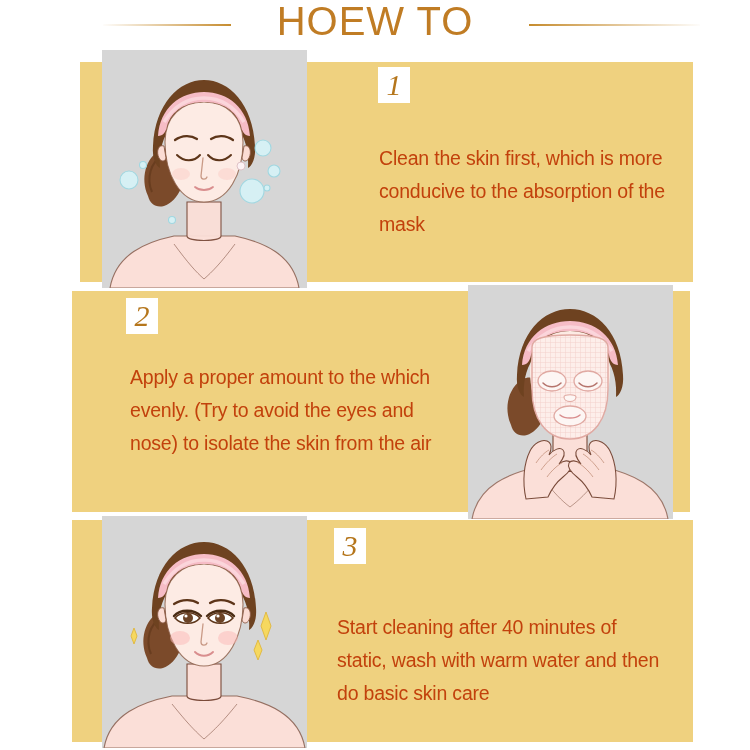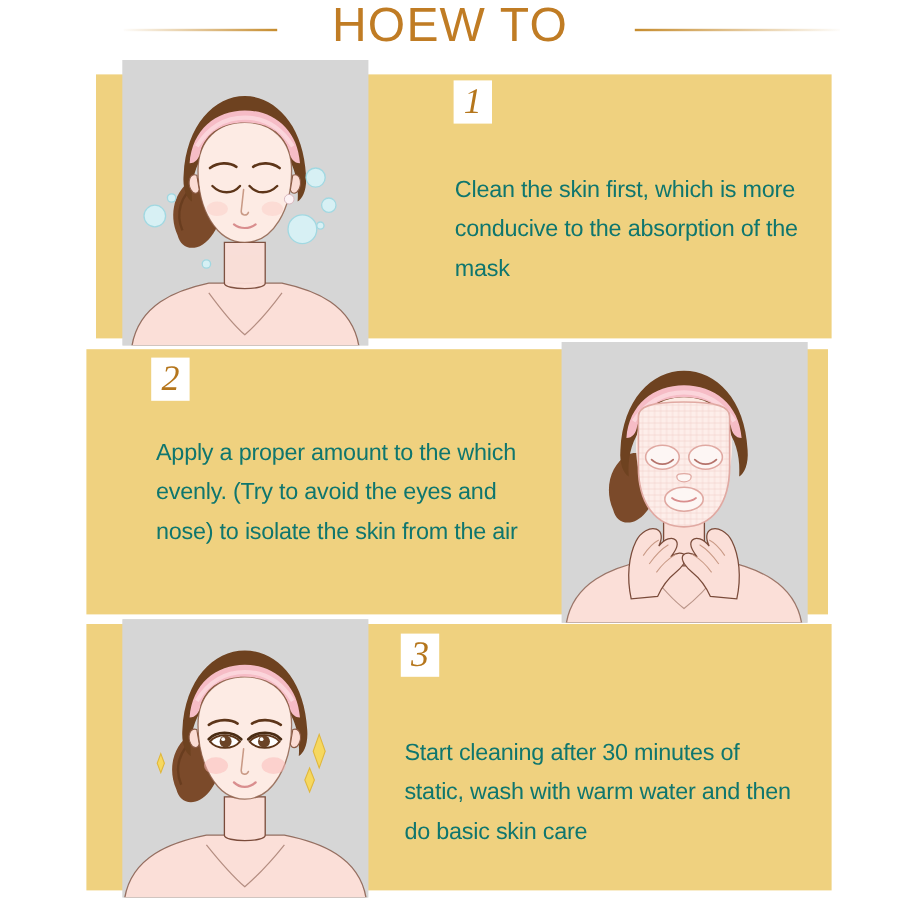--- a/index.html
+++ b/index.html
@@ -73,21 +73,21 @@
     font-family: "Liberation Serif", serif;
     font-style: italic;
     font-size: 30px;
     line-height: 36px;
     text-align: center;
     width: 32px;
     height: 36px;
   }
   .step-text {
     position: absolute;
-    color: #0f766e;
+    color: #c2410c;
     font-family: "Liberation Sans", sans-serif;
     font-size: 19.5px;
     line-height: 33px;
     letter-spacing: -0.2px;
   }
 
   
   #step1 .step-band { left: 80px;  top: 62px;  width: 613px; height: 220px; }
   #step1 .photo     { left: 102px; top: 50px;  width: 205px; height: 238px; }
   #step1 .badge     { left: 378px; top: 67px; }
@@ -286,14 +286,14 @@
 
       <g fill="#f6d85f" stroke="#e0b73c" stroke-width="0.9">
         <path d="M32 112 L35 120 L32 128 L29 120 Z"></path>
         <path d="M164 96 L169 110 L164 124 L159 110 Z"></path>
         <path d="M156 124 L160 134 L156 144 L152 134 Z"></path>
       </g>
     </svg>
   </div>
 
   <div class="badge">3</div>
-  <div class="step-text">Start cleaning after 30 minutes of static, wash with warm water and then do basic skin care</div>
+  <div class="step-text">Start cleaning after 40 minutes of static, wash with warm water and then do basic skin care</div>
 </div>
 
 </body></html>

